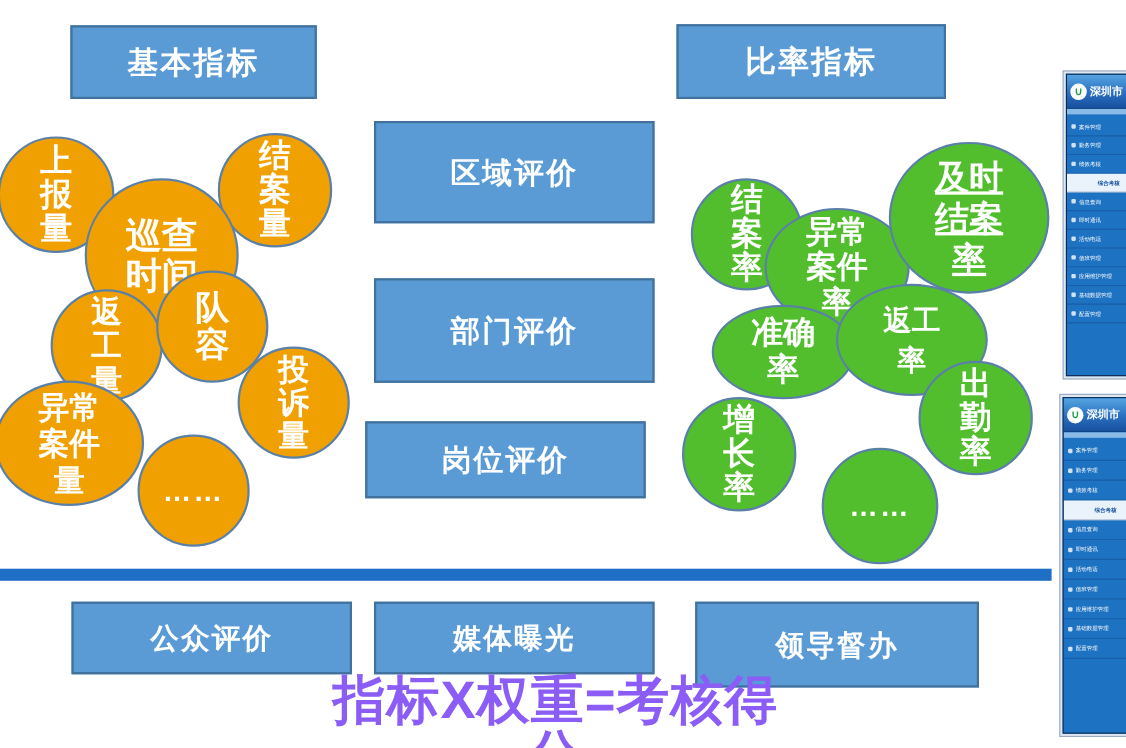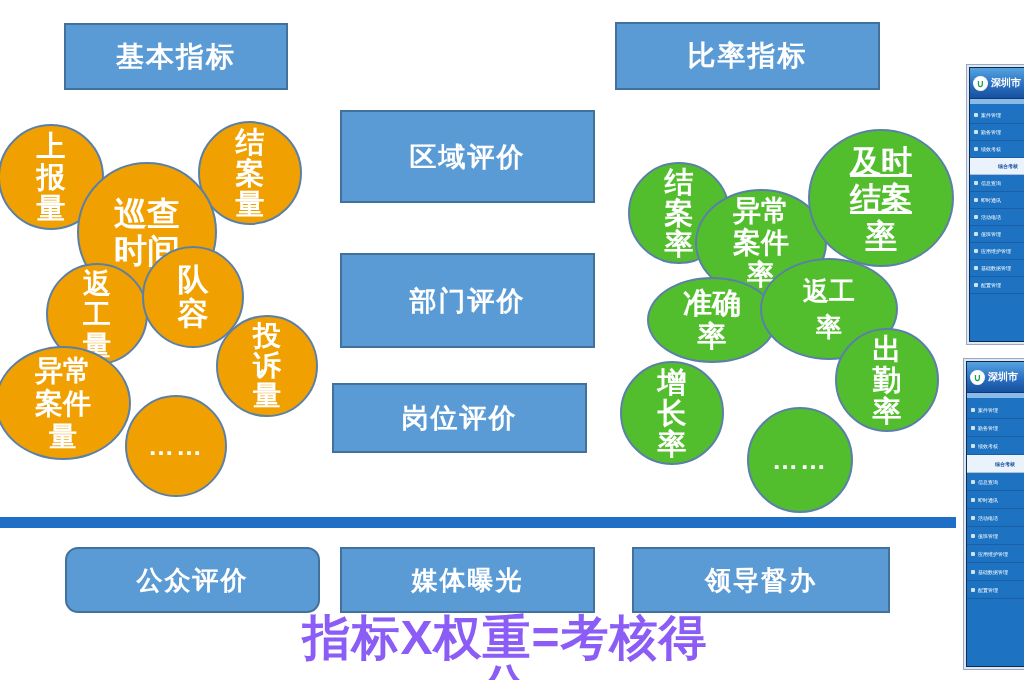--- a/index.html
+++ b/index.html
@@ -59,21 +59,21 @@
     color:#fff;font-size:5px;border-bottom:1px solid rgba(10,40,90,0.25);
   }
   .shot2 .menu-item{height:17px;}
   .mi-icon{width:4px;height:4px;border-radius:1px;background:rgba(255,255,255,0.8);flex:0 0 auto;}
   .menu-item.active{background:#eaf3fc;color:#17509e;justify-content:center;font-weight:700;}
 </style>
 </head>
 <body>
 
 <div class="bluebox hdr" style="left:64px;top:23px;width:224px;height:67px;">基本指标</div>
-<div class="bluebox hdr" style="left:615px;top:22px;width:265px;height:68px;">比率指标</div>
+<div class="bluebox hdr" style="left:615px;top:22px;width:245px;height:68px;">比率指标</div>
 
 <div class="bluebox mid" style="left:340px;top:110px;width:255px;height:93px;">区域评价</div>
 <div class="bluebox mid" style="left:340px;top:253px;width:255px;height:95px;">部门评价</div>
 <div class="bluebox mid" style="left:332px;top:383px;width:255px;height:70px;">岗位评价</div>
 
 <div class="bubble orange" style="left:-2px;top:124px;width:106px;height:106px;font-size:29px;line-height:31px;">上
 报
 量</div>
 <div class="bubble orange" style="left:198px;top:121px;width:104px;height:104px;font-size:29px;line-height:31px;">结
 案
@@ -109,23 +109,23 @@
 <div class="bubble green" style="left:835px;top:328px;width:104px;height:104px;font-size:29px;line-height:31px;">出
 勤
 率</div>
 <div class="bubble green" style="left:620px;top:361px;width:104px;height:104px;font-size:29px;line-height:31px;">增
 长
 率</div>
 <div class="bubble green dots" style="left:747px;top:407px;width:106px;height:106px;">……</div>
 
 <div class="divider"></div>
 
-<div class="bluebox bot" style="left:65px;top:547px;width:255px;height:66px;border-radius:13px;">公众评价</div>
+<div class="bluebox bot" style="left:65px;top:547px;width:255px;height:66px;">公众评价</div>
 <div class="bluebox bot" style="left:340px;top:547px;width:255px;height:66px;">媒体曝光</div>
-<div class="bluebox bot" style="left:632px;top:547px;width:258px;height:66px;">领导督办</div>
+<div class="bluebox bot" style="left:632px;top:547px;width:258px;height:78px;">领导督办</div>
 
 <div class="formula">指标X权重=考核得分</div>
 
 <div class="shot shot1">
   <div class="shot-inner">
     <div class="shot-header">
       <span class="logo">∪</span>
       <span class="brand">深圳市</span>
     </div>
     <div class="shot-toolbar"></div>

